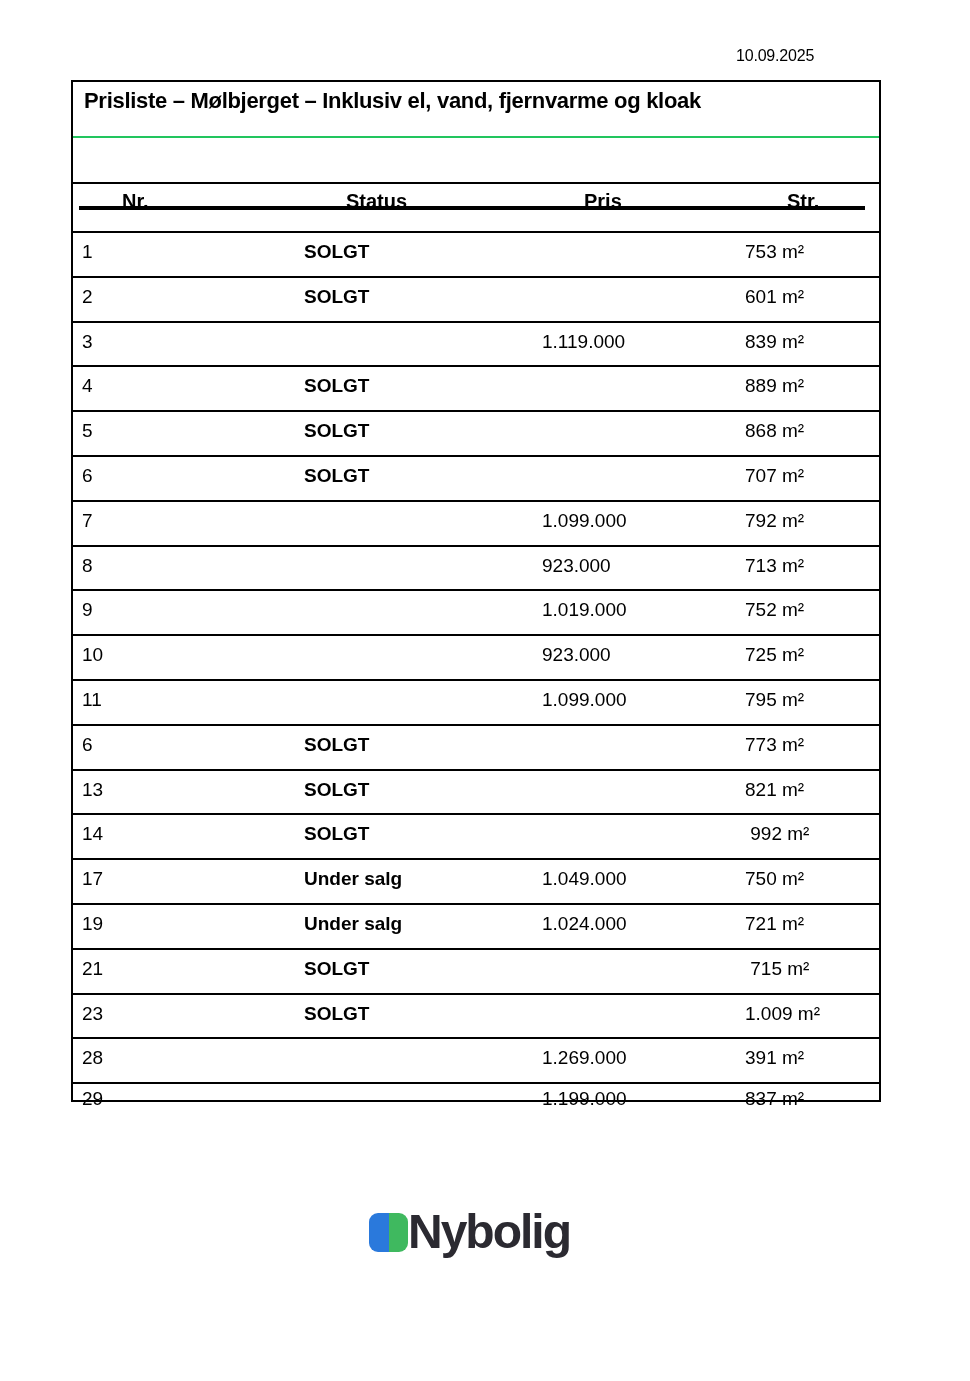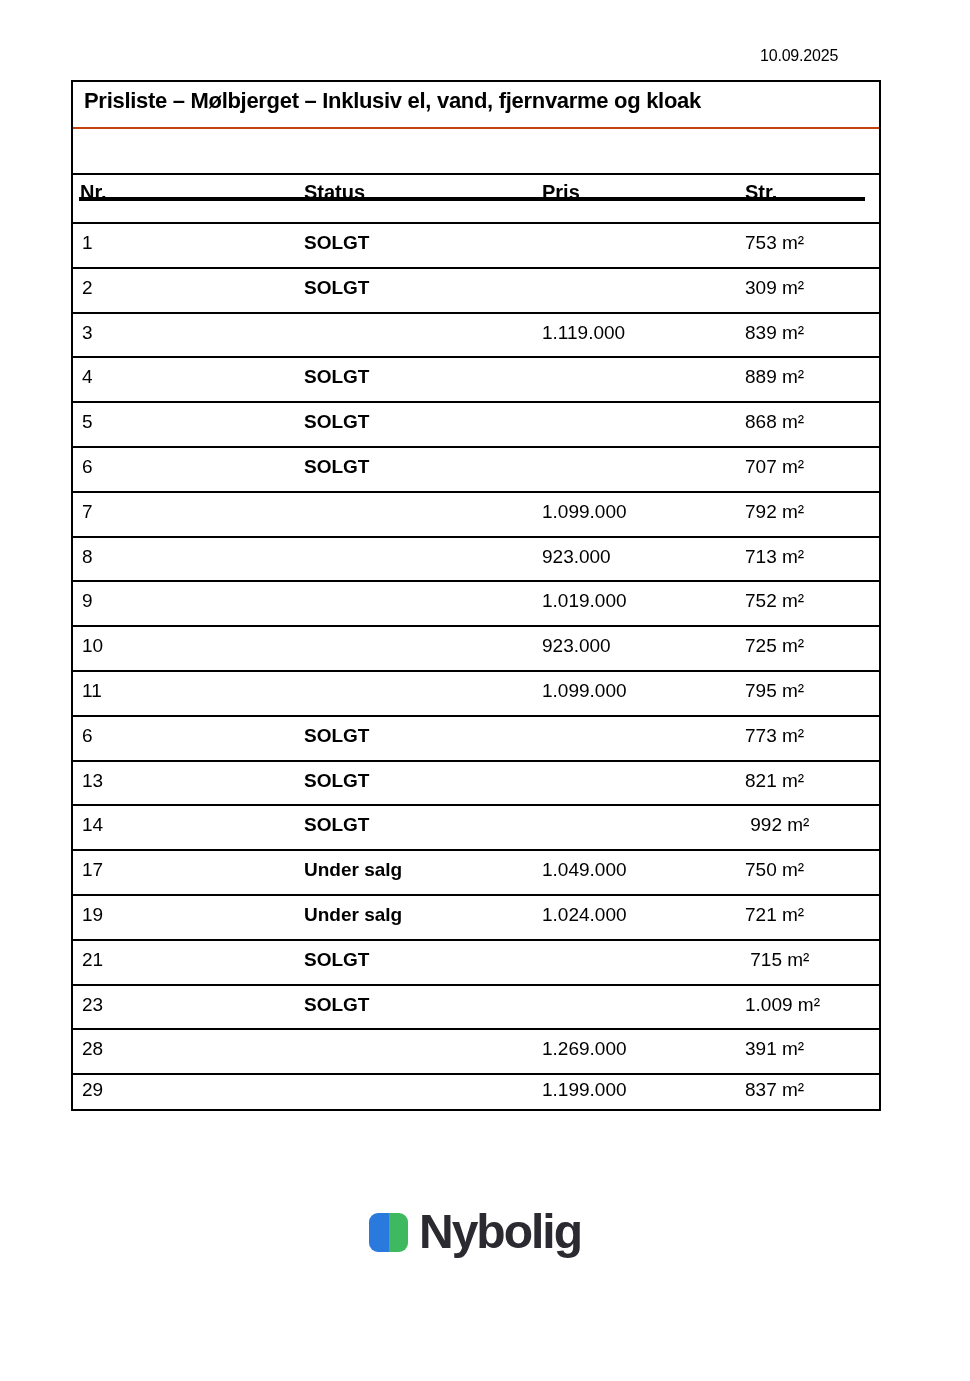--- a/index.html
+++ b/index.html
@@ -8,38 +8,38 @@
     background: #ffffff;
     font-family: "Liberation Sans", sans-serif;
     color: #000;
     position: relative;
     overflow: hidden;
   }
   .page { position: absolute; inset: 0; }
 
   .doc-date {
     position: absolute;
-    left: 760px; top: 47px;
+    left: 736px; top: 47px;
     font-size: 16px;
     letter-spacing: -0.2px;
   }
 
   .pricetable {
     position: absolute;
     left: 71px; top: 80px;
     width: 810px;
     border: 2px solid #000;
     box-sizing: border-box;
     background: #fff;
   }
 
   .title-row {
-    height: 47px;
-    box-sizing: border-box;
-    border-bottom: 2px solid #c2410c;
+    height: 56px;
+    box-sizing: border-box;
+    border-bottom: 2px solid #22c55e;
     padding: 6px 8px 12px 11px;
     font-size: 22px;
     font-weight: bold;
     letter-spacing: -0.3px;
     white-space: nowrap;
     overflow: hidden;
   }
 
   .spacer-row {
     height: 46px;
@@ -48,37 +48,37 @@
   }
 
   .header-row {
     height: 49px;
     box-sizing: border-box;
     border-bottom: 2px solid #000;
     position: relative;
     font-weight: bold;
     font-size: 20px;
   }
-  .header-row .col { position: absolute; top: 6px; white-space: pre; }
+  .header-row .col { position: absolute; top: 6px; white-space: pre; margin-left: 42px; }
   .header-rule {
     position: absolute;
     left: 6px; right: 14px; top: 22px;
     height: 4px;
     background: #000;
   }
 
   .rows { position: relative; }
   .row {
     height: 44.8px;
     box-sizing: border-box;
     border-bottom: 2px solid #000;
     position: relative;
     font-size: 19px;
   }
-  .row:last-child { height: 34px; border-bottom: none; }
+  .row:last-child { height: 16px; border-bottom: none; }
   .cell { position: absolute; top: 8px; white-space: pre; }
   .row:last-child .cell { top: 4px; }
 
   .col-nr     { left: 9px; }
   .col-status { left: 231px; }
   .col-pris   { left: 469px; }
   .col-str    { left: 672px; }
   .header-row .col-nr { left: 7px; }
   .cell.col-status { font-weight: bold; }
 
@@ -91,21 +91,20 @@
   .logo-icon {
     width: 39px; height: 39px;
     border-radius: 9px;
     overflow: hidden;
     display: flex;
     flex: none;
     margin-top: 2px;
   }
   .logo-icon .half { width: 50%; height: 100%; }
   .logo-text {
-    margin-left: 11px;
     font-size: 48px;
     font-weight: bold;
     letter-spacing: -2px;
     line-height: 42px;
   }
 </style>
 </head>
 <body>
 
 <div class="page">
@@ -134,21 +133,21 @@
           <span class="cell col-nr">1</span>
           <span class="cell col-status">SOLGT</span>
           <span class="cell col-pris"></span>
           <span class="cell col-str">753 m²</span>
         </div>
 
         <div class="row">
           <span class="cell col-nr">2</span>
           <span class="cell col-status">SOLGT</span>
           <span class="cell col-pris"></span>
-          <span class="cell col-str">309 m²</span>
+          <span class="cell col-str">601 m²</span>
         </div>
 
         <div class="row">
           <span class="cell col-nr">3</span>
           <span class="cell col-status"></span>
           <span class="cell col-pris">1.119.000</span>
           <span class="cell col-str">839 m²</span>
         </div>
 
         <div class="row">

